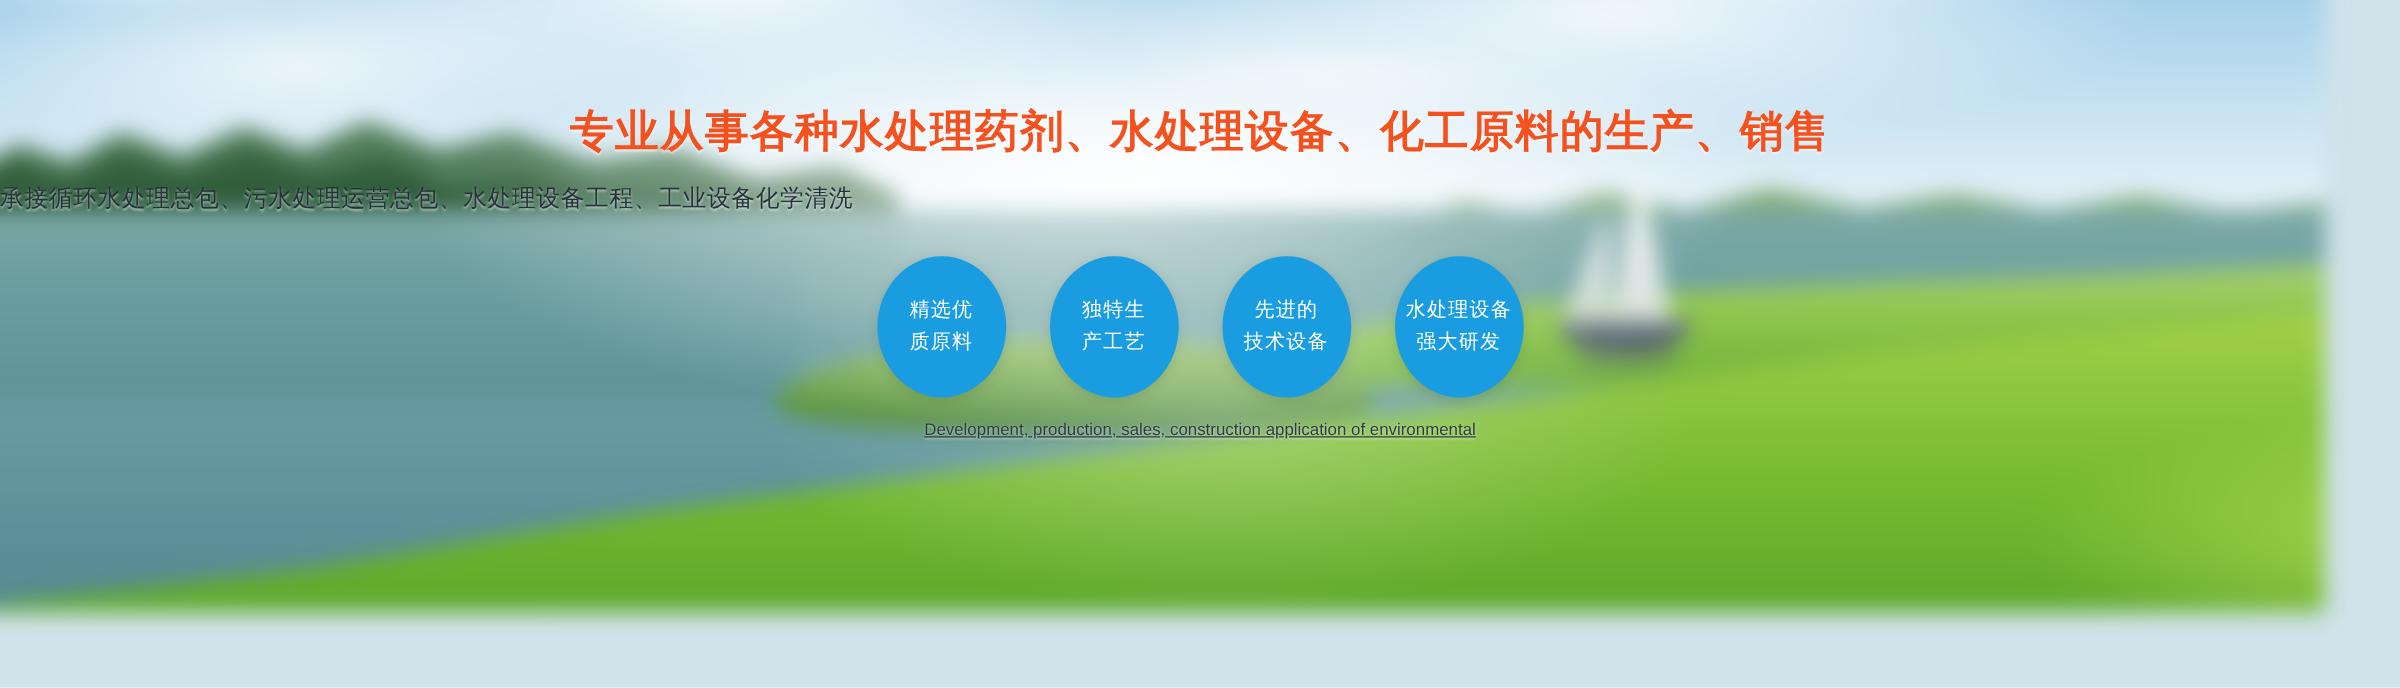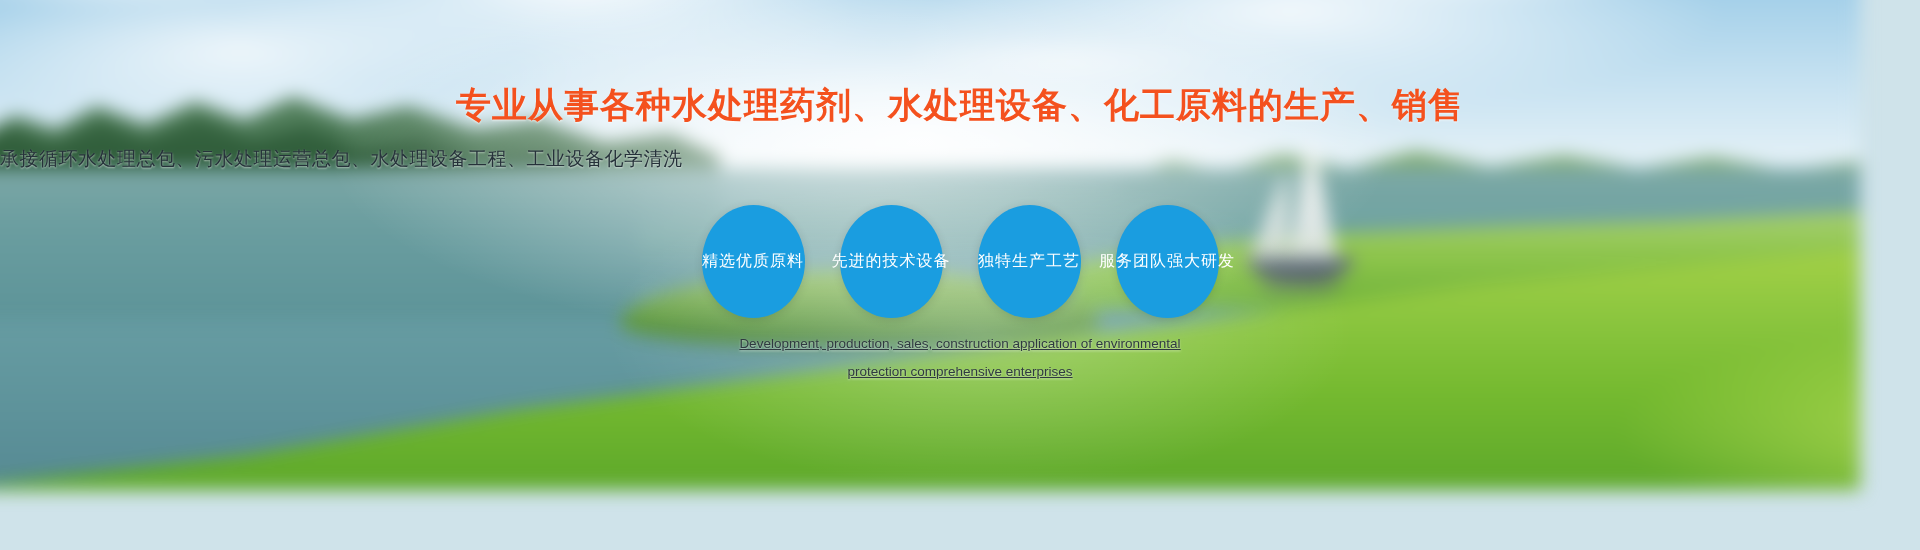--- a/index.html
+++ b/index.html
@@ -175,21 +175,21 @@
     white-space:nowrap;
   }
 
   .circles {
     position:absolute; left:0; top:205px; width:1920px;
     display:flex; justify-content:center; align-items:center; gap:35px;
   }
   .circle {
     width:103px; height:113px; border-radius:50%;
     background:#1a9de0;
-    display:flex; flex-direction:row;
+    display:flex; flex-direction:column;
     align-items:center; justify-content:center;
     color:#ffffff; font-size:16px; line-height:1.55;
     letter-spacing:1px; white-space:nowrap;
     box-shadow:0 2px 10px rgba(0,0,0,.12);
   }
   .circle .ln { display:block; }
 
   .entail {
     position:absolute; left:0; top:330px; width:1920px;
     text-align:center; color:#2f3a40;
@@ -232,32 +232,31 @@
     <div class="headline">专业从事各种水处理药剂、水处理设备、化工原料的生产、销售</div>
 
     <div class="subhead">承接循环水处理总包、污水处理运营总包、水处理设备工程、工业设备化学清洗</div>
 
     <div class="circles">
       <div class="circle">
         <span class="ln">精选优</span>
         <span class="ln">质原料</span>
       </div>
       <div class="circle">
+        <span class="ln">独特生</span>
+        <span class="ln">产工艺</span>
+      </div>
+      <div class="circle">
         <span class="ln">先进的</span>
         <span class="ln">技术设备</span>
       </div>
       <div class="circle">
-        <span class="ln">独特生</span>
-        <span class="ln">产工艺</span>
-      </div>
-      <div class="circle">
-        <span class="ln">服务团队</span>
+        <span class="ln">水处理设备</span>
         <span class="ln">强大研发</span>
       </div>
     </div>
 
     <div class="entail">
       <span class="ln">Development, production, sales, construction application of environmental</span>
-      <span class="ln">protection comprehensive enterprises</span>
     </div>
 
   </div>
 </div>
 
 </body></html>

